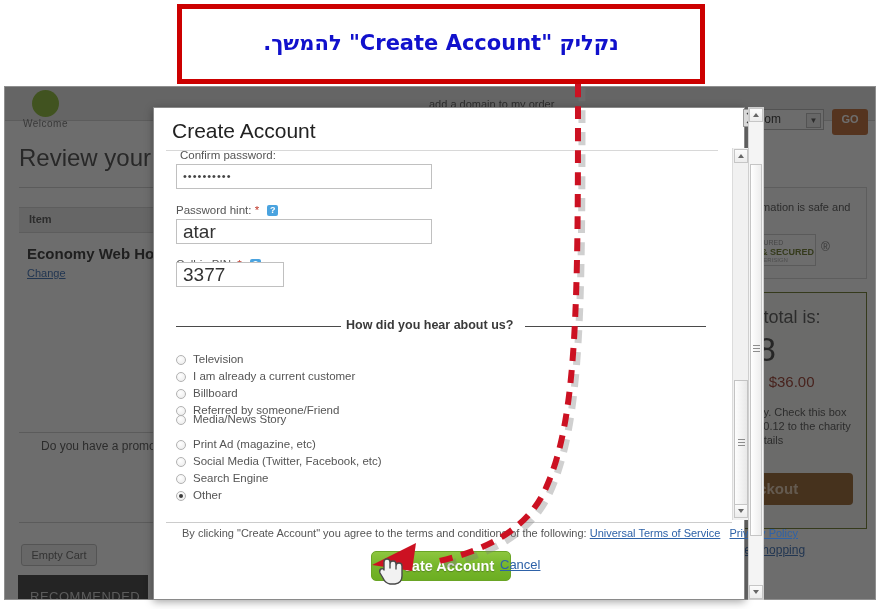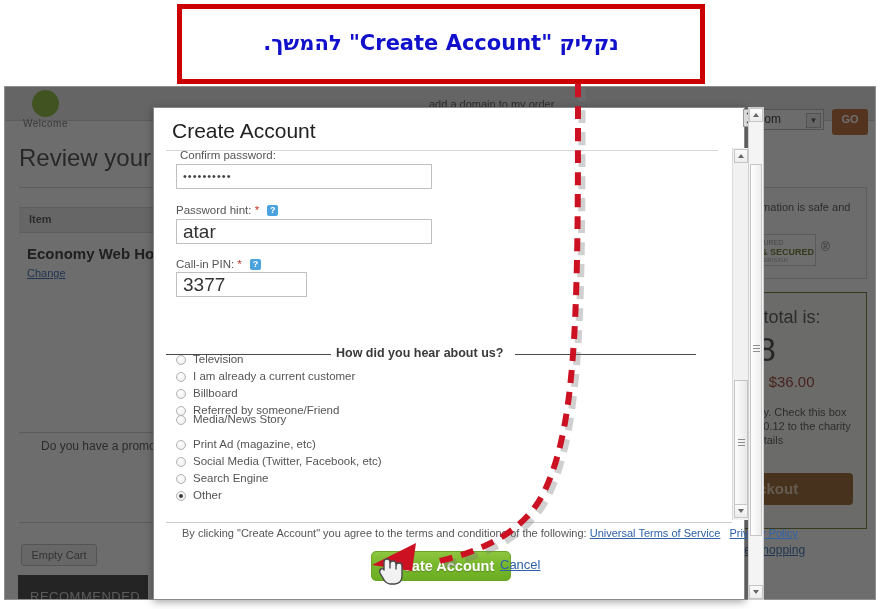--- a/index.html
+++ b/index.html
@@ -380,25 +380,24 @@
   }
   .pw-dots {
     letter-spacing: 1px;
     font-size: 11px;
     color: #444;
   }
 
   
   #hear-legend {
     position: absolute;
-    left: 0;
+    left: 10px;
     top: 167px;
     width: 530px;
     height: 16px;
-    margin-top: 28px;
   }
   #hear-legend .line {
     position: absolute;
     top: 8px;
     height: 1px;
     background: #4a4a4a;
   }
   #hear-legend .cap {
     position: absolute;
     left: 170px;
@@ -708,21 +707,21 @@
       </div>
       <div class="text-input" style="left:10px; top:68px; width:256px;">
         <span>atar</span>
       </div>
 
       <div class="field-label" style="left:10px; top:107px;">
         <span>Call-in PIN:</span>
         <span class="req-star">*</span>
         <span class="help-icon">?</span>
       </div>
-      <div class="text-input" style="left:10px; top:121px; width:131px;">
+      <div class="text-input" style="left:10px; top:111px; width:108px;">
         <span>3377</span>
       </div>
 
       <div id="hear-legend">
         <div class="line" style="left:0px; width:165px;"></div>
         <div class="cap">How did you hear about us?</div>
         <div class="line" style="left:349px; width:181px;"></div>
       </div>
 
       <div class="radio-row" style="top:202px;">

